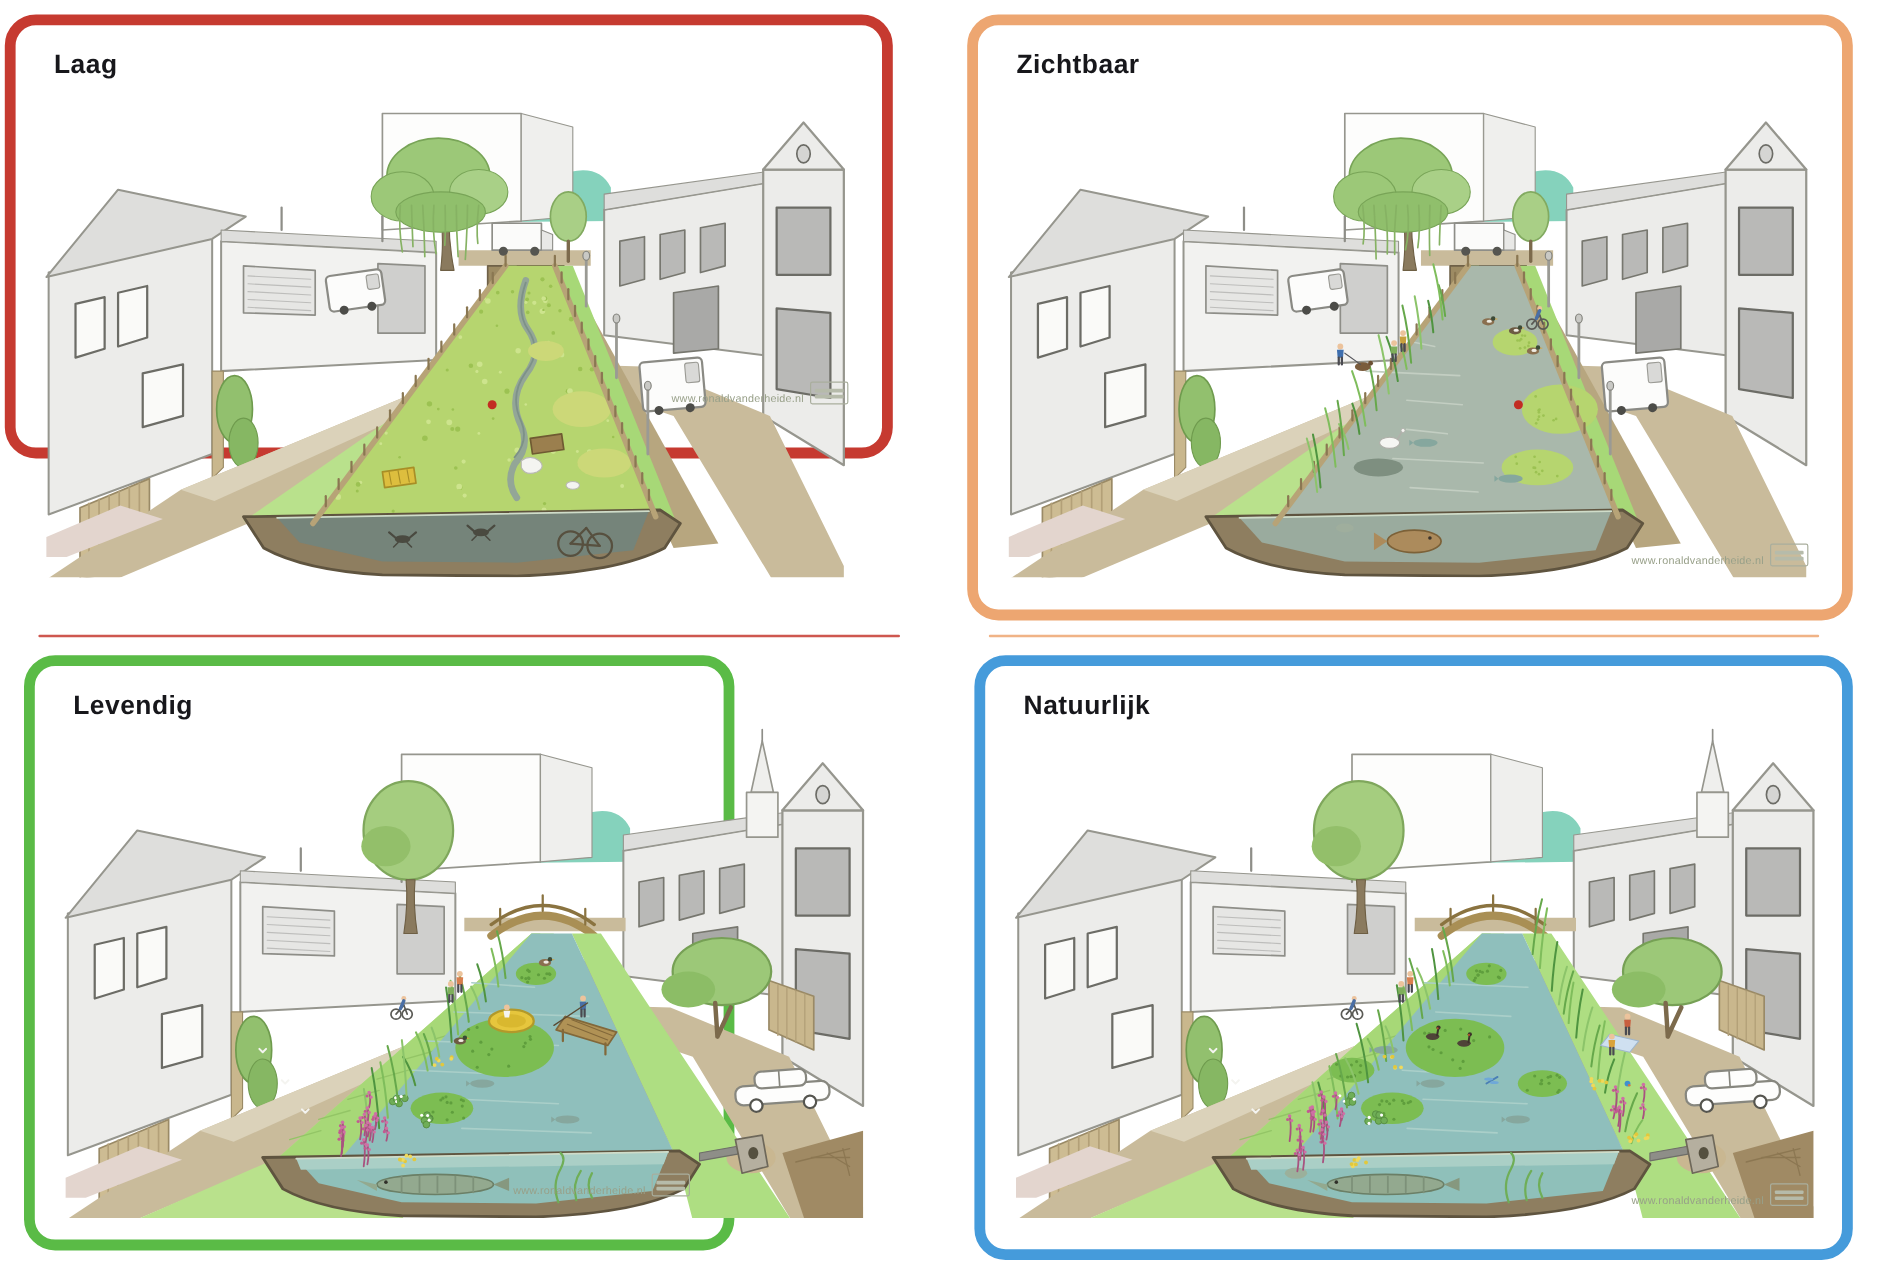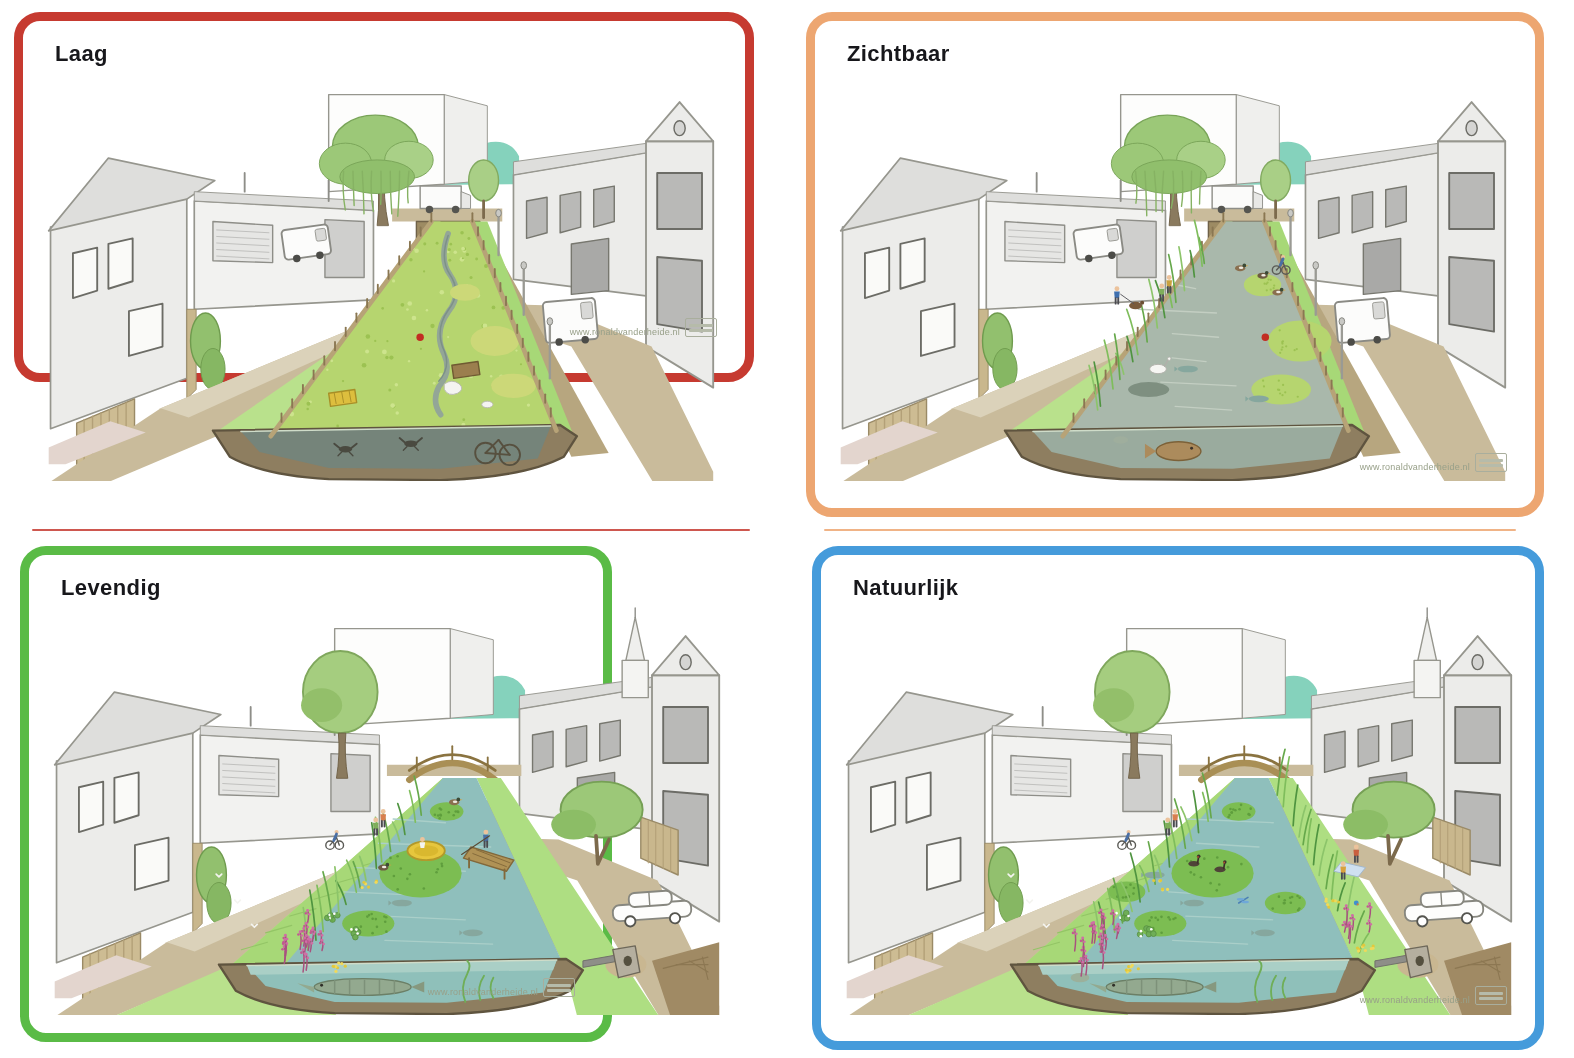--- a/index.html
+++ b/index.html
@@ -1,19 +1,19 @@
 <!DOCTYPE html>
 <html><head>
 <meta charset="utf-8">
 <style>
   html,body{margin:0;padding:0}
   body{width:1574px;height:1058px;background:#ffffff;position:relative;overflow:hidden;
        font-family:"Liberation Sans",sans-serif}
   .panel{position:absolute;background:#fff;border:9px solid #888;border-radius:26px;box-sizing:border-box}
-  #panel-laag{left:14px;top:12px;width:740px;height:370px}
+  #panel-laag{left:4px;top:12px;width:740px;height:370px}
   #panel-zichtbaar{left:806px;top:12px;width:738px;height:505px}
   #panel-levendig{left:20px;top:546px;width:592px;height:496px}
   #panel-natuurlijk{left:812px;top:546px;width:732px;height:504px}
   .divider{position:absolute;height:2px;border-radius:1px;opacity:.85}
   #divider-left{left:32px;top:529px;width:718px}
   #divider-right{left:824px;top:529px;width:692px}
   .panel-title{position:absolute;left:32px;top:20px;font-size:22px;font-weight:bold;
                color:#17171b;letter-spacing:.4px}
   .scene{position:absolute;left:4px;top:40px;width:706px;height:420px;display:block}
   .watermark{position:absolute;right:28px;bottom:36px;display:flex;align-items:flex-end;gap:5px}

